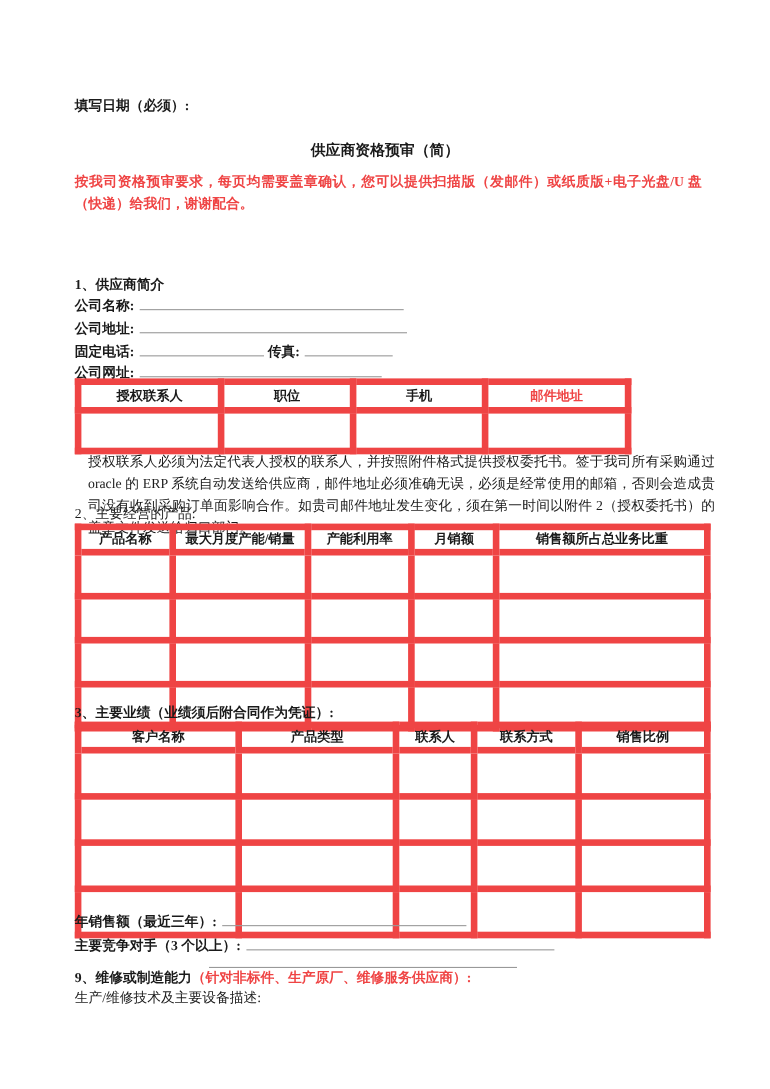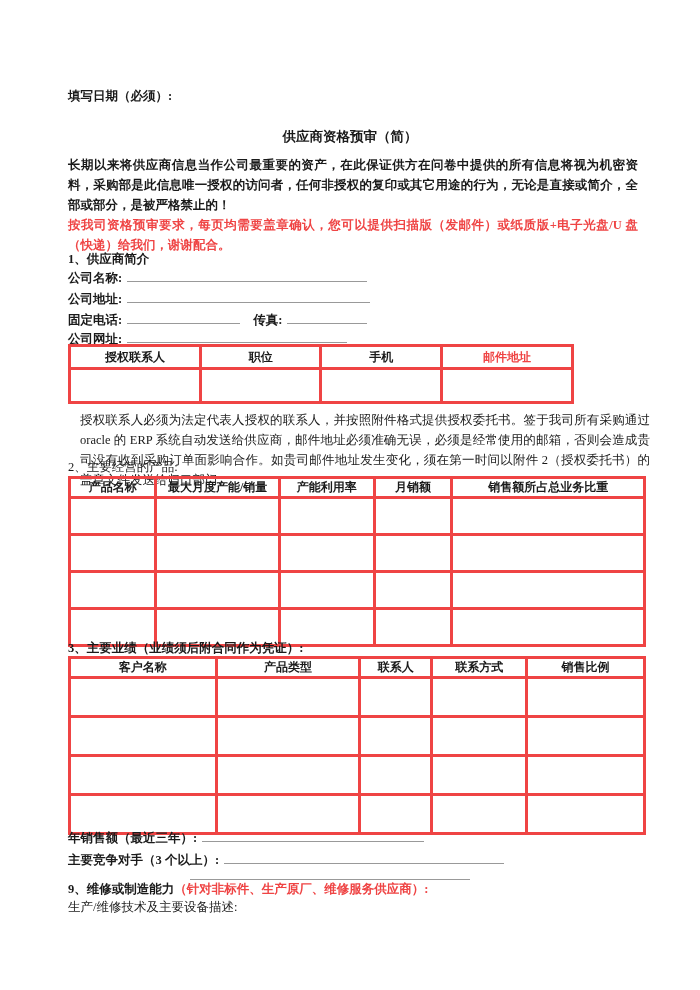--- a/index.html
+++ b/index.html
@@ -12,53 +12,52 @@
   .full{left:0;width:700px;}
   .bold{font-weight:bold;}
   .red{color:#ef4444;}
   .title{text-align:center;font-size:13.5px;font-weight:bold;}
   .para{margin:0;line-height:20px;text-align:justify;}
   .fieldline{line-height:20px;white-space:nowrap;}
   .fill{display:inline-block;height:13px;border-bottom:1px solid #999;vertical-align:baseline;margin-left:5px;}
   table{border-collapse:collapse;table-layout:fixed;}
   .t1{width:506px;}
   .t2,.t3{width:578px;}
-  th,td{border:3px solid #ef4444;padding:0 3px;text-align:center;font-size:12px;}
+  th,td{border:6px solid #ef4444;padding:0 3px;text-align:center;font-size:12px;}
   table{border:1.5px solid #000;}
   .t1 th{height:20px;font-weight:bold;}
   .t1 td{height:31px;}
   .t2 th,.t3 th{height:17px;font-weight:bold;border-bottom:1.5px solid #000;}
   .t2 td{height:34px;}
   .t3 td{height:36px;}
   .sech{font-weight:bold;line-height:18px;}
   .note{line-height:20px;}
 </style>
 </head>
 <body>
 
 <div class="abs bold" style="top:88px">填写日期（必须）:</div>
 
 <div class="abs full title" style="top:128px">供应商资格预审（简）</div>
 
 <div class="abs" style="top:155px">
-  <p class="para bold">长期以来将供应商信息当作公司最重要的资产，在此保证供方在问卷中提供的所有信息将视为机密资料，采购部是此信息唯一授权的访问者，任何非授权的复印或其它用途的行为，无论是直接或简介，全部或部分，是被严格禁止的！</p>
   <p class="para bold red">按我司资格预审要求，每页均需要盖章确认，您可以提供扫描版（发邮件）或纸质版+电子光盘/U 盘（快递）给我们，谢谢配合。</p>
 </div>
 
 <div class="abs sech" style="top:250px">1、供应商简介</div>
 
 <div class="abs fieldline" style="top:268px">
   <span class="bold">公司名称:</span><span class="fill" style="width:240px"></span>
 </div>
 <div class="abs fieldline" style="top:289px">
   <span class="bold">公司地址:</span><span class="fill" style="width:243px"></span>
 </div>
 <div class="abs fieldline" style="top:310px">
   <span class="bold">固定电话:</span><span class="fill" style="width:113px"></span>
-  <span class="bold" style="margin-left:10px">传真:</span><span class="fill" style="width:80px"></span>
+  <span class="bold" style="margin-left:0">传真:</span><span class="fill" style="width:80px"></span>
 </div>
 <div class="abs fieldline" style="top:329px">
   <span class="bold">公司网址:</span><span class="fill" style="width:220px"></span>
 </div>
 
 <table class="abs t1" style="top:344px">
   <colgroup>
       <col style="width:26%">
       <col style="width:24%">
       <col style="width:24%">

